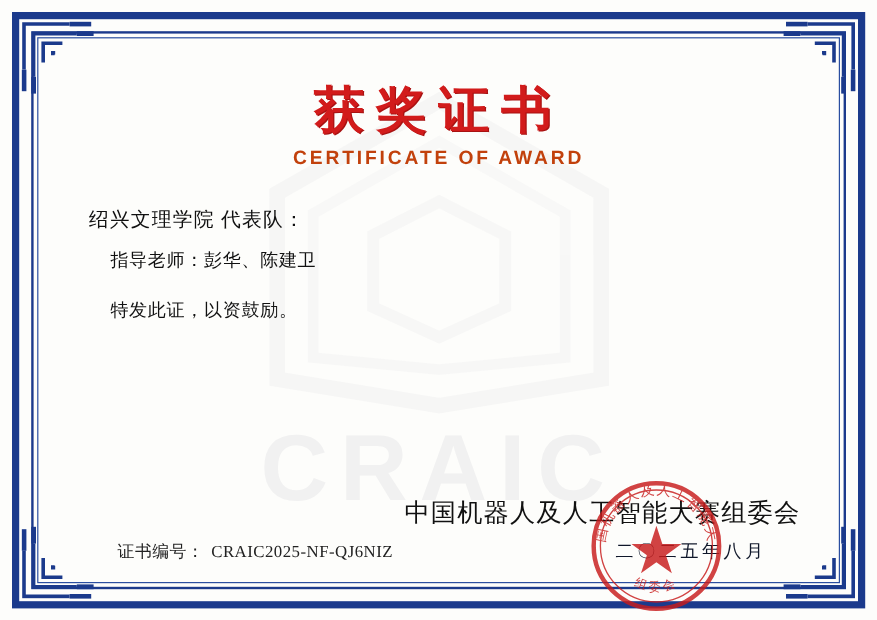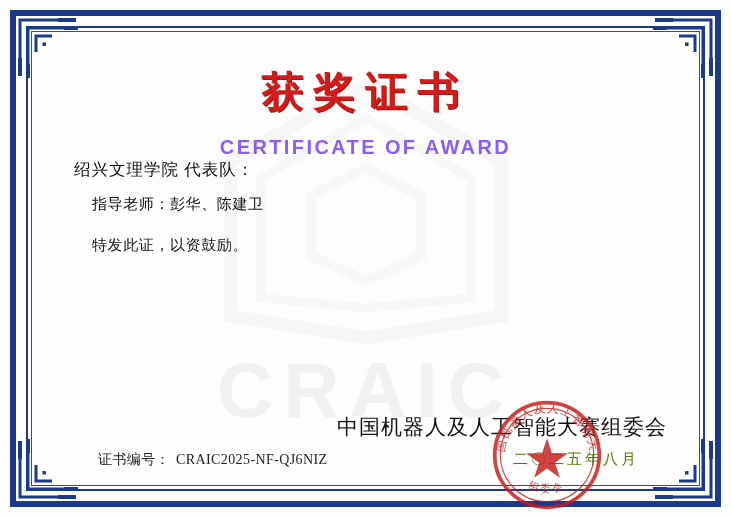--- a/index.html
+++ b/index.html
@@ -100,29 +100,30 @@
     color: #d21b1b;
     font-family: "Liberation Serif", serif;
     font-weight: bold;
     font-size: 42px;
     letter-spacing: 10px;
     margin-top: 20px;
     text-shadow: 1px 1px 0 #a81212;
   }
   .title-en {
     text-align: center;
-    color: #8b5cf6;
+    color: #c2410c;
     font-family: "Liberation Sans", sans-serif;
     font-weight: bold;
-    font-size: 20px;
+    font-size: 16px;
     letter-spacing: 2.4px;
-    margin-top: 16px;
+    margin-top: 4px;
   }
 
   .body {
+    margin-top: 30px;
     padding: 0 24px 0 26px;
     color: #111;
   }
   .salutation {
     font-size: 16.5px;
     letter-spacing: 1px;
     margin-bottom: 14px;
   }
   .para {
     font-size: 16px;
@@ -179,21 +180,21 @@
     letter-spacing: 1px;
     color: #111;
     white-space: nowrap;
   }
   .date {
     position: absolute;
     right: 52px;
     bottom: 6px;
     font-size: 15px;
     letter-spacing: 3px;
-    color: #4d7c0f;
+    color: #0f172a;
     white-space: nowrap;
   }
 
   
   .seal {
     position: absolute;
     right: 128px;
     bottom: 6px;
     width: 112px;
     height: 112px;

